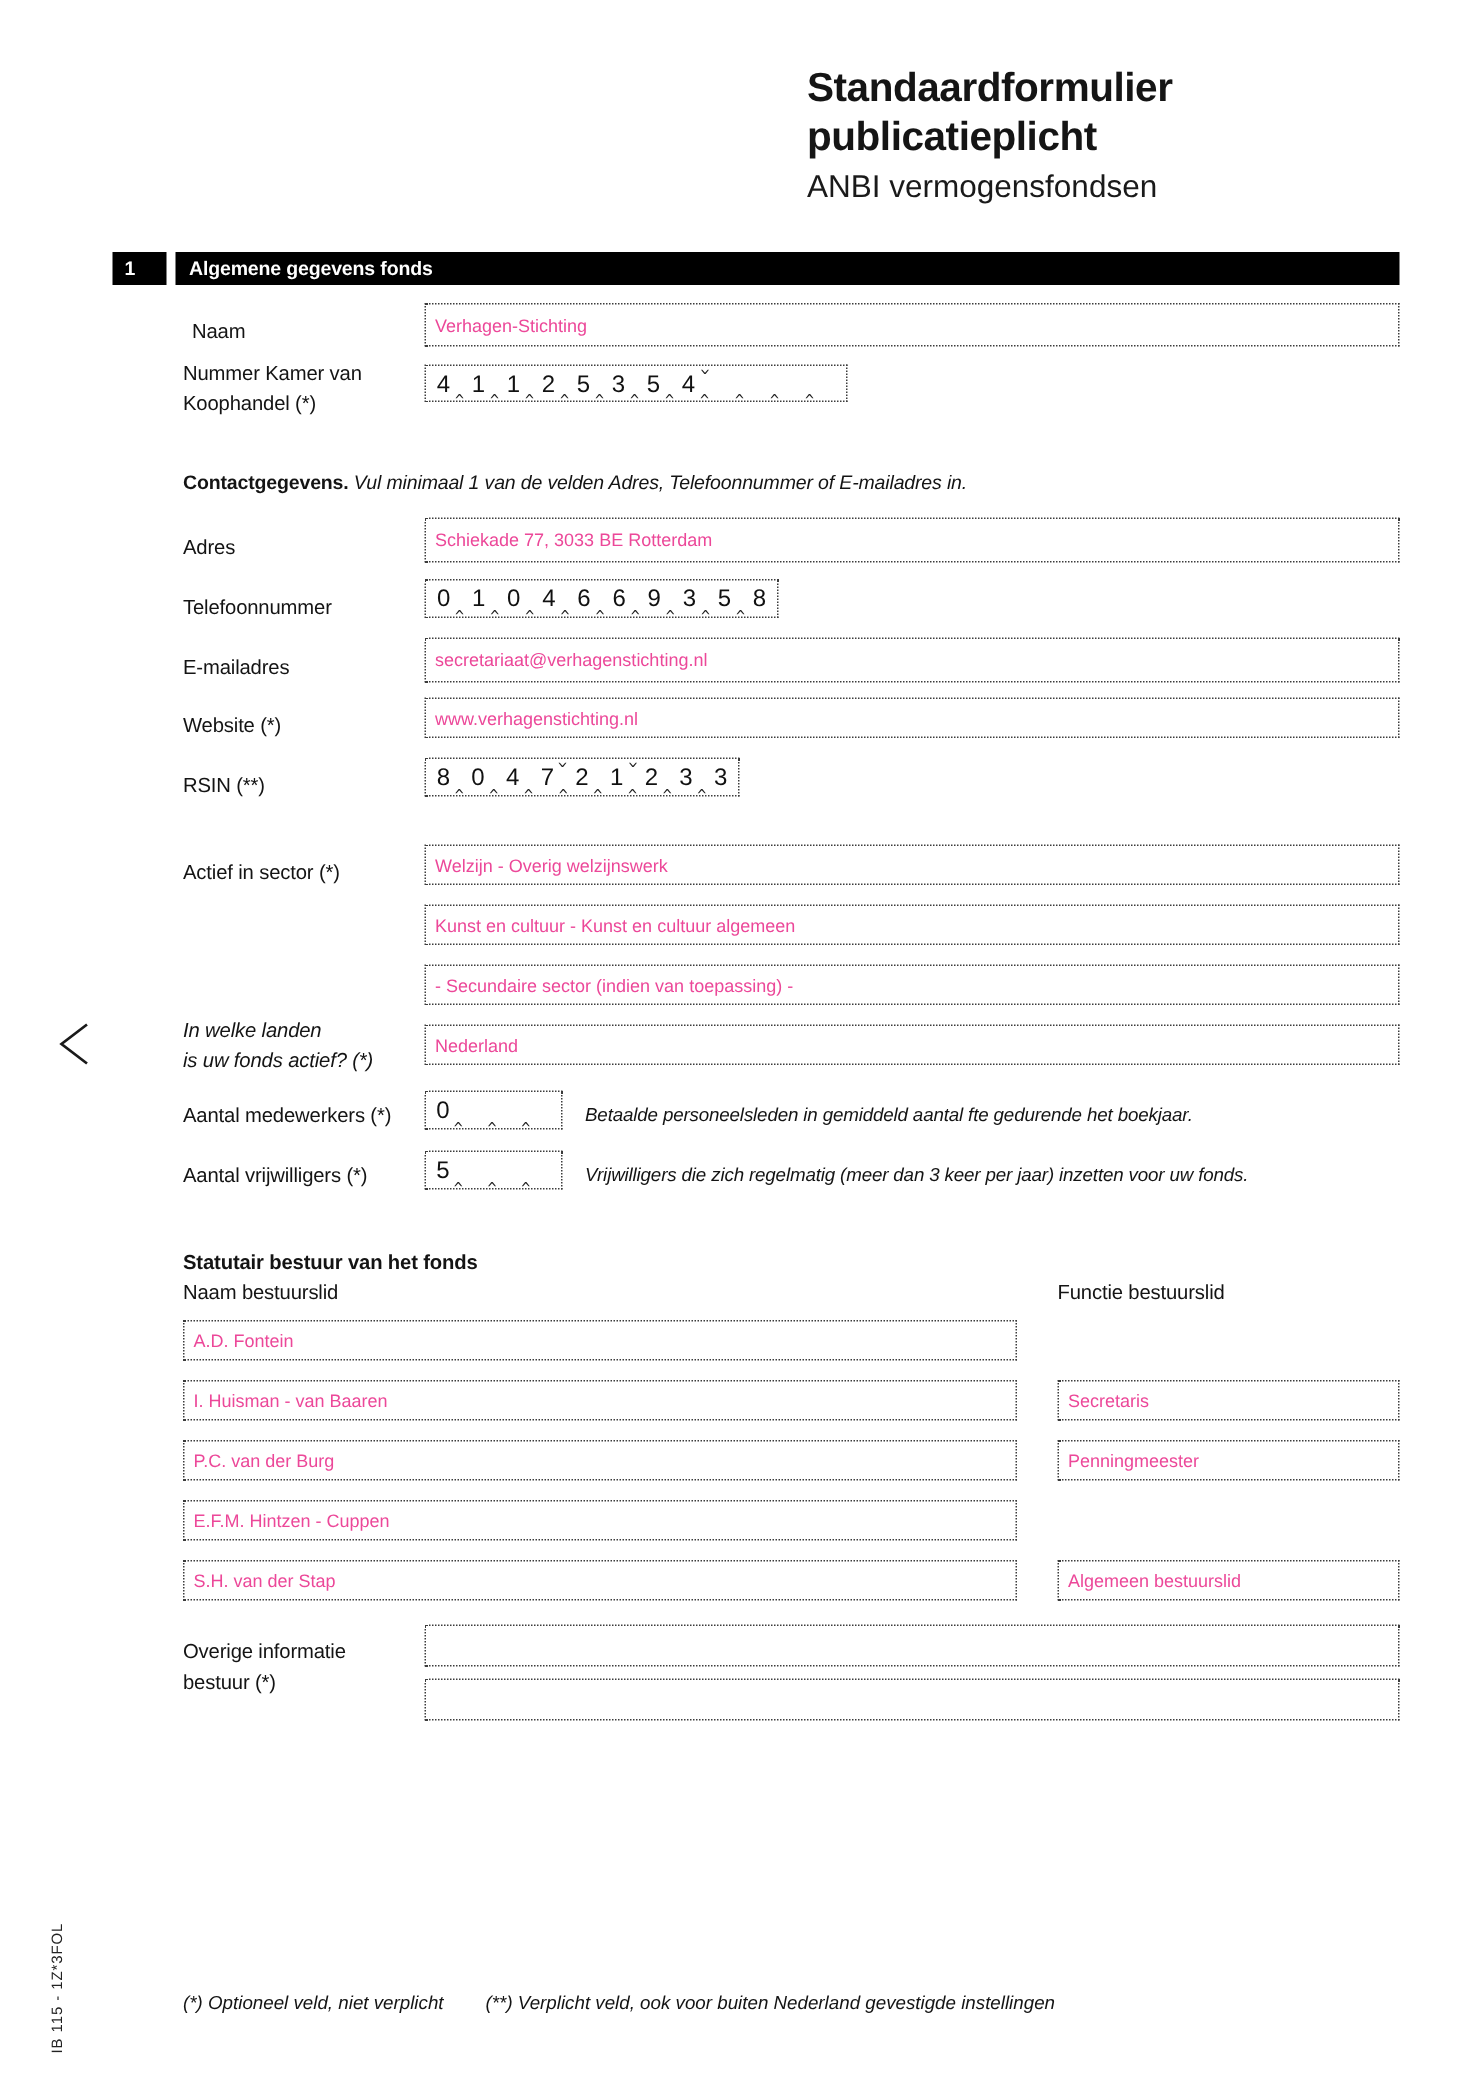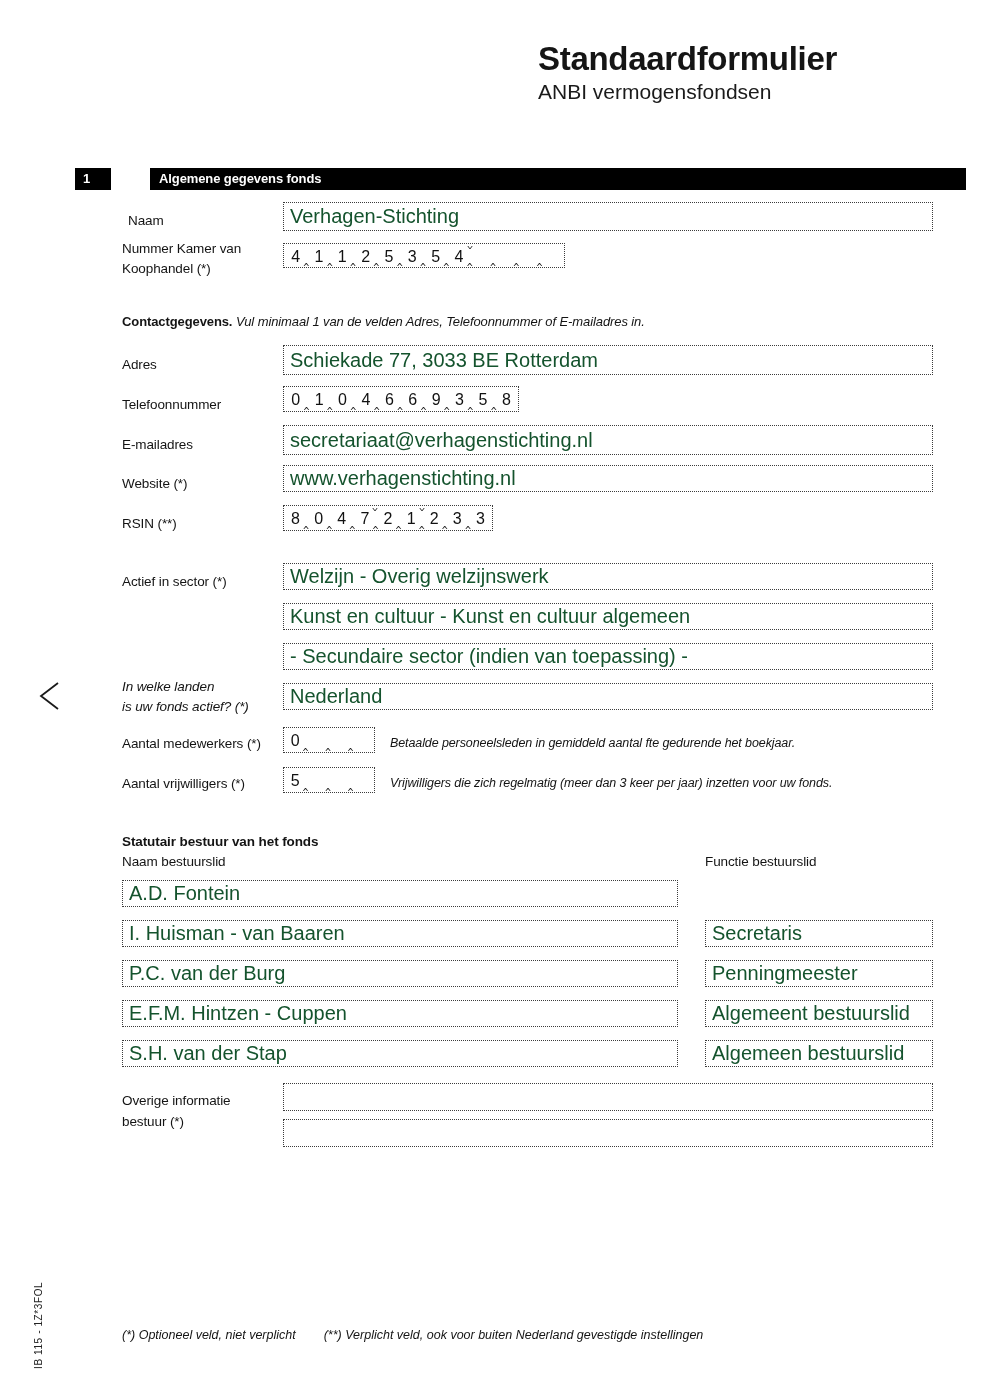--- a/index.html
+++ b/index.html
@@ -7,41 +7,40 @@
     position:relative;
     width:986px;height:1394px;
     background:#ffffff;
     font-family:"Liberation Sans", sans-serif;
     color:#111;
     overflow:hidden;
     margin:0 auto;
   }
   
   .title-block{position:absolute;left:538px;top:42px;}
-  .title-line{font-size:33px;font-weight:700;line-height:33px;letter-spacing:-0.3px;color:#151515;}
+  .title-line{font-size:27px;font-weight:700;line-height:33px;letter-spacing:-0.3px;color:#151515;}
   .subtitle{font-size:21px;font-weight:400;line-height:26px;margin-top:4px;color:#1a1a1a;}
   
   .section-num{
     position:absolute;left:75px;top:168px;width:36px;height:22px;
     background:#000;color:#fff;font-size:13px;font-weight:700;line-height:22px;padding-left:8px;box-sizing:border-box;
   }
   .section-bar{
     position:absolute;left:117px;top:168px;width:816px;height:22px;
     background:#000;color:#fff;font-size:13px;font-weight:700;line-height:22px;padding-left:9px;box-sizing:border-box;
     letter-spacing:-0.1px;
-    margin-left:33px;
   }
   
   .lbl{position:absolute;font-size:13.5px;line-height:20px;letter-spacing:-0.1px;color:#141414;}
   .bold{font-weight:700;}
   .ital{font-style:italic;}
   
   .box{
     position:absolute;border:1px dotted #3c3c3c;background:#fff;
-    font-size:20px;color:#14532d;box-sizing:border-box;
+    font-size:12px;color:#ec4899;box-sizing:border-box;
     display:flex;align-items:center;padding-left:6px;
   }
   
   .comb{
     position:absolute;border:1px dotted #3c3c3c;background:#fff;
     display:flex;box-sizing:border-box;
   }
   .comb-cell{
     flex:1 1 0;position:relative;text-align:center;
     font-size:16px;color:#111;
@@ -74,20 +73,21 @@
 <div class="page">
 
   <div class="vcode">IB 115 - 1Z*3FOL</div>
 
   <svg class="cropmark" width="22" height="32">
     <path d="M20 3 L3 16 L20 29" stroke="#1a1a1a" stroke-width="1.8" fill="none"></path>
   </svg>
 
   <div class="title-block">
     <div class="title-line">Standaardformulier</div>
+    <div class="title-line">publicatieplicht</div>
     <div class="subtitle">ANBI vermogensfondsen</div>
   </div>
 
   <div class="section-num">1</div>
   <div class="section-bar">Algemene gegevens fonds</div>
 
   <div class="lbl" style="left:128px;top:211px;">Naam</div>
   <div class="box" style="left:283px;top:202px;width:650px;height:29px;">Verhagen-Stichting</div>
 
   <div class="lbl" style="left:122px;top:239px;">
@@ -184,21 +184,20 @@
 
   <div class="box" style="left:122px;top:880px;width:556px;height:27px;">A.D. Fontein</div>
 
   <div class="box" style="left:122px;top:920px;width:556px;height:27px;">I. Huisman - van Baaren</div>
   <div class="box" style="left:705px;top:920px;width:228px;height:27px;">Secretaris</div>
 
   <div class="box" style="left:122px;top:960px;width:556px;height:27px;">P.C. van der Burg</div>
   <div class="box" style="left:705px;top:960px;width:228px;height:27px;text-align:center;">Penningmeester</div>
 
   <div class="box" style="left:122px;top:1000px;width:556px;height:27px;">E.F.M. Hintzen - Cuppen</div>
-  <div class="box" style="left:705px;top:1000px;width:228px;height:27px;">Algemeent bestuurslid</div>
 
   <div class="box" style="left:122px;top:1040px;width:556px;height:27px;">S.H. van der Stap</div>
   <div class="box" style="left:705px;top:1040px;width:228px;height:27px;">Algemeen bestuurslid</div>
 
   <div class="lbl" style="left:122px;top:1090px;line-height:21px;">
     <span>Overige informatie</span><br>
     <span>bestuur (*)</span>
   </div>
   <div class="box" style="left:283px;top:1083px;width:650px;height:28px;"></div>
   <div class="box" style="left:283px;top:1119px;width:650px;height:28px;"></div>

